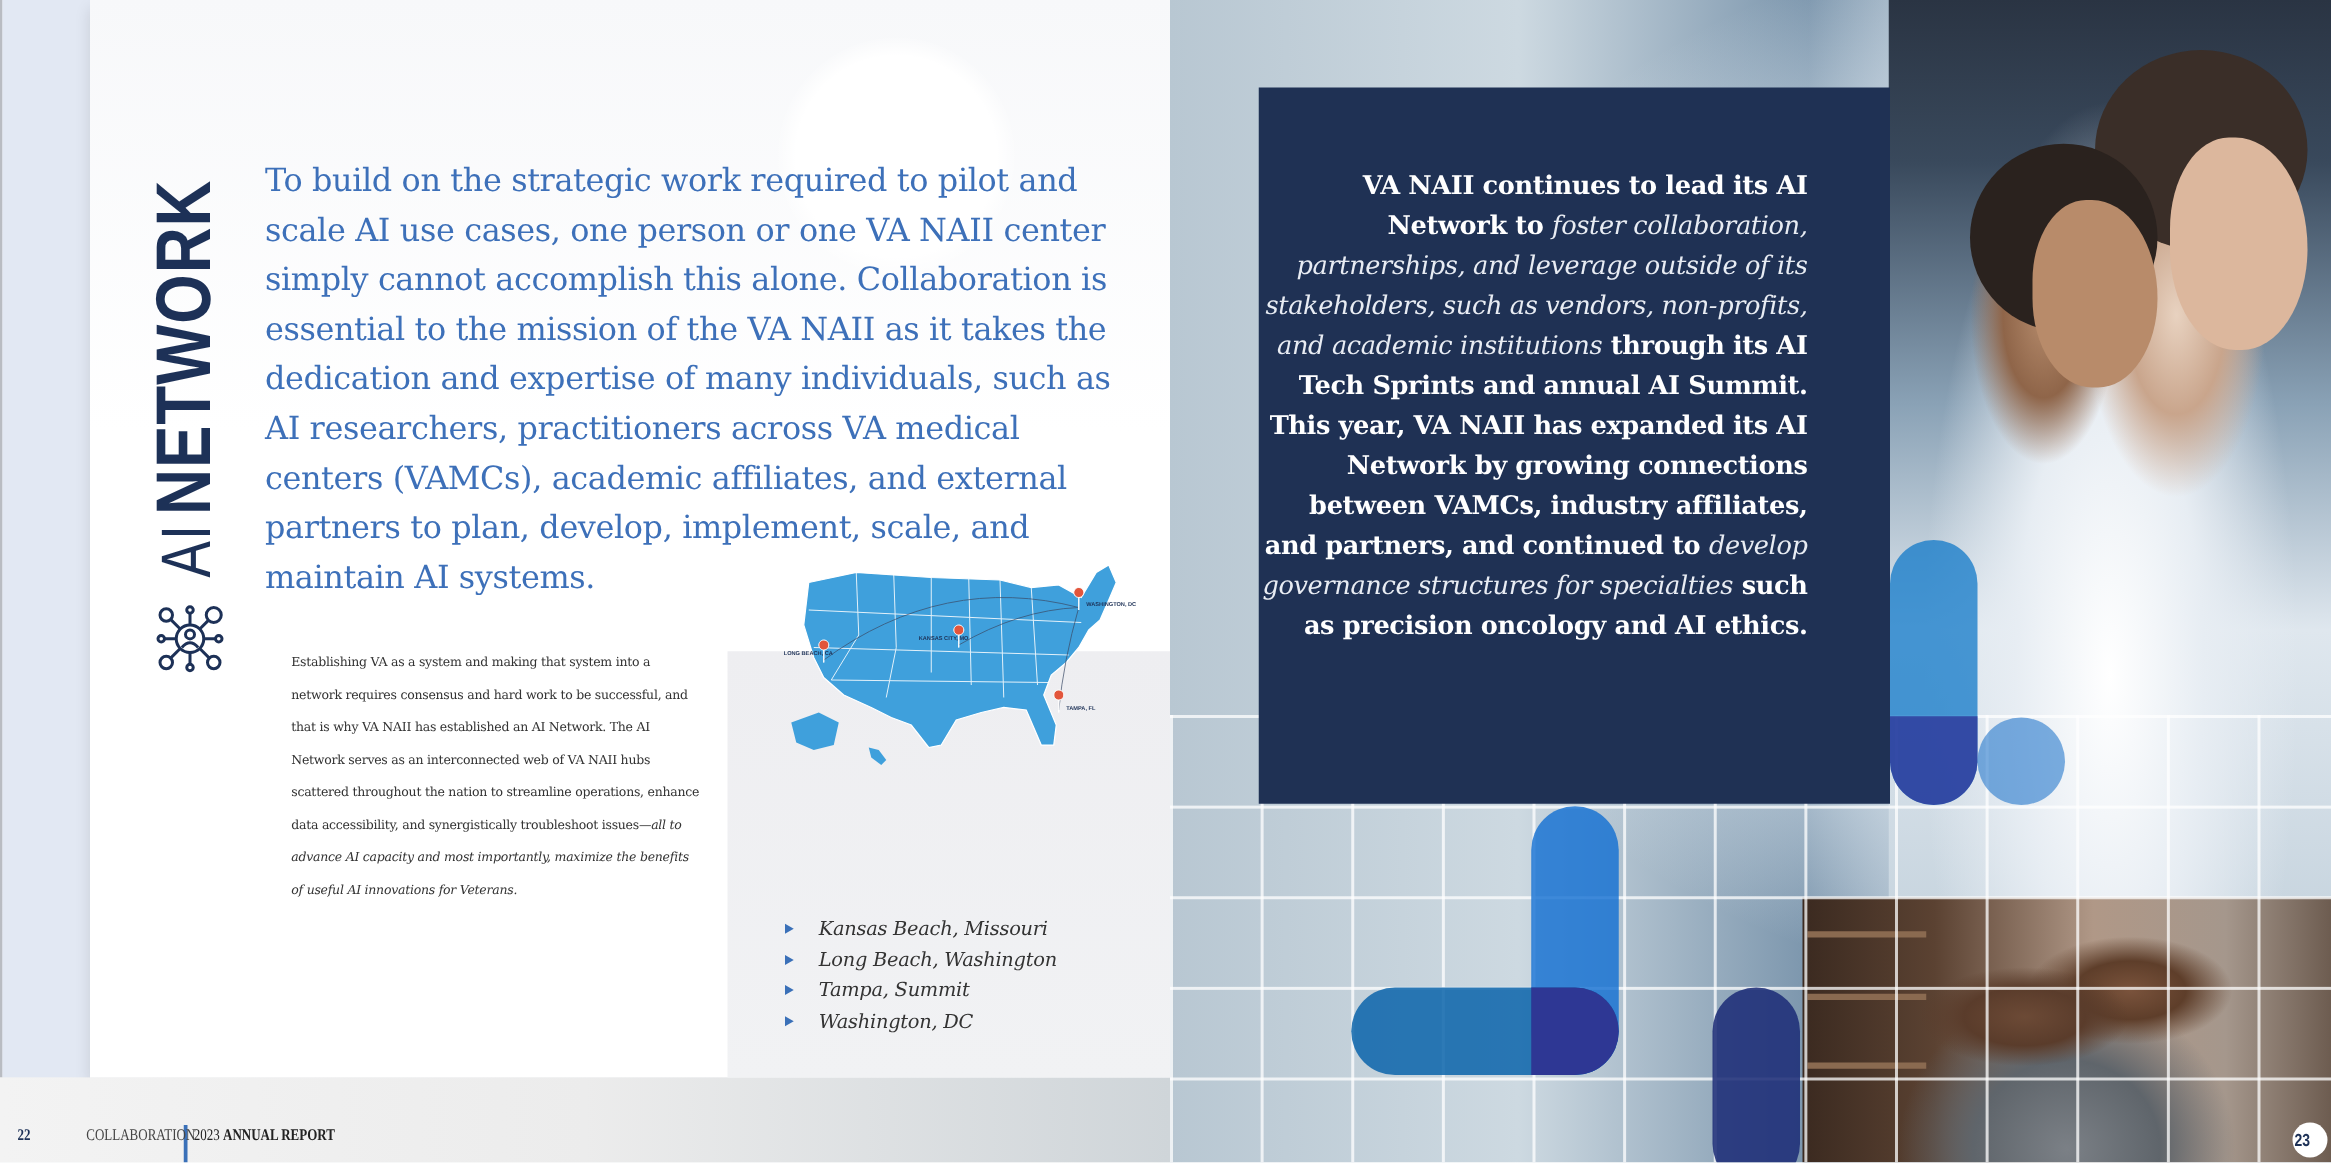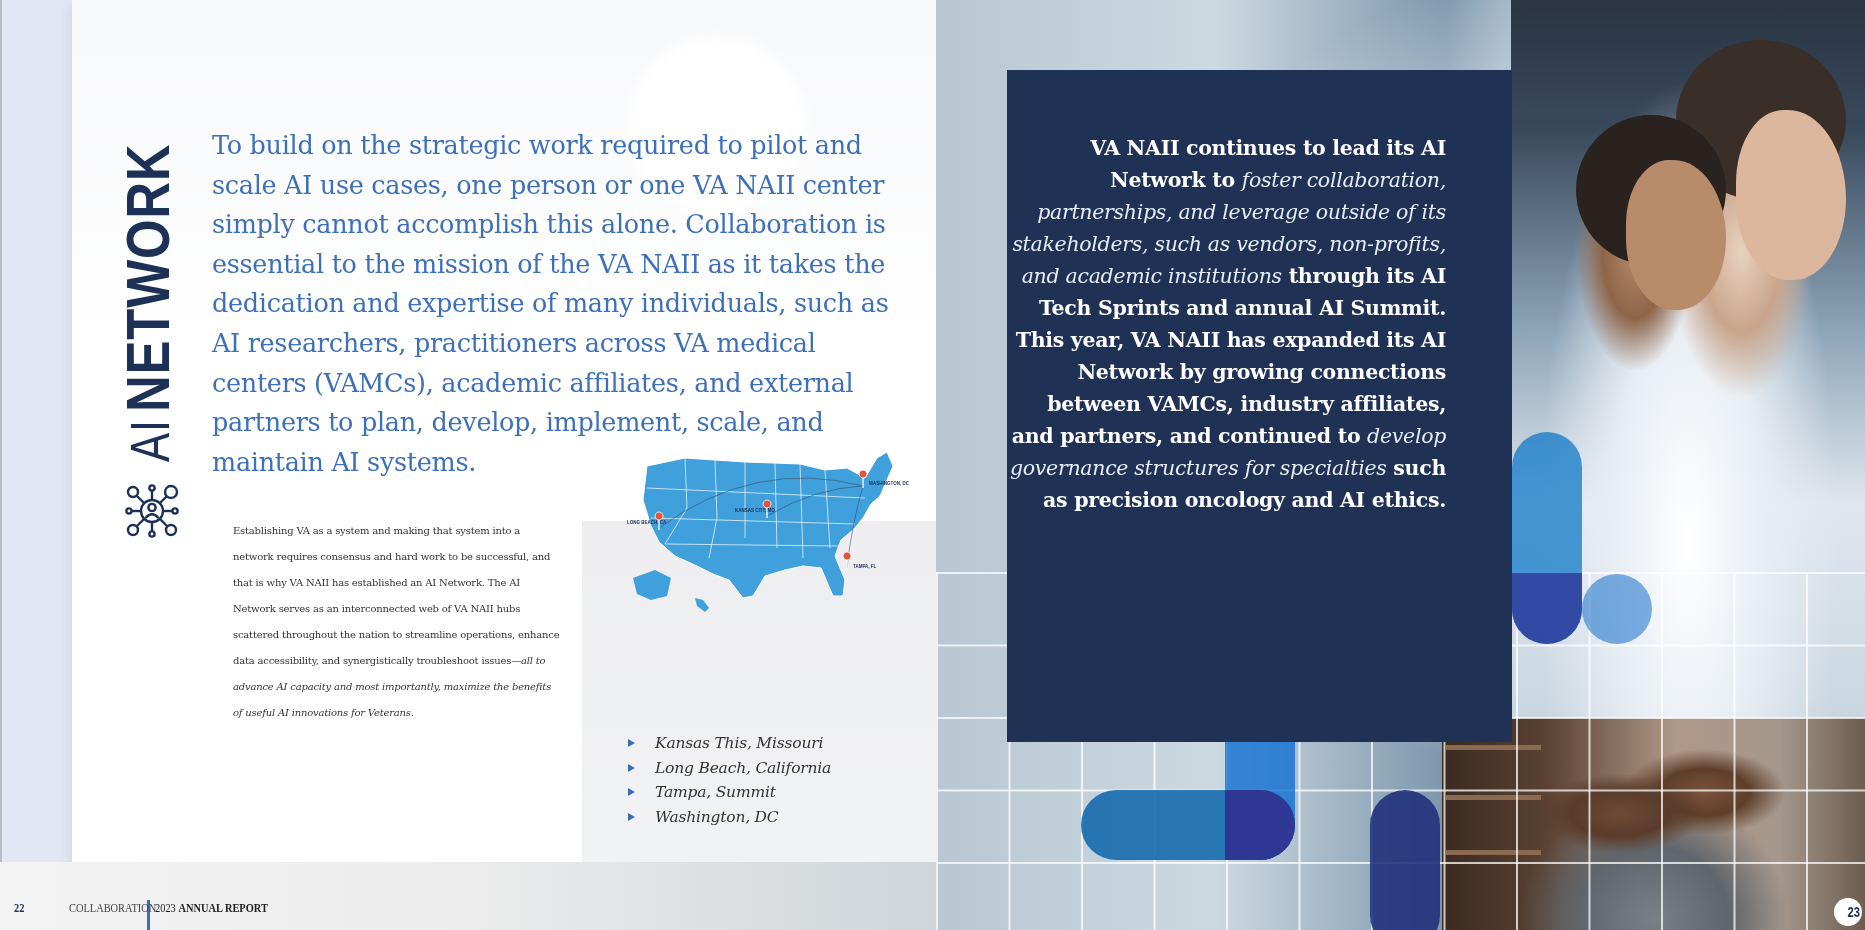--- a/index.html
+++ b/index.html
@@ -119,34 +119,34 @@
     position: absolute; left: 506px; top: 718px; width: 423px; height: 212px;
     background:
       radial-gradient(ellipse at 42% 45%, #6c4a36 0%, #5a3c2b 14%, rgba(0,0,0,0) 24%),
       radial-gradient(ellipse at 62% 35%, #7a533c 0%, #5e3e2a 12%, rgba(0,0,0,0) 22%),
       radial-gradient(ellipse at 50% 95%, #7b8086 0%, #5f656b 25%, rgba(0,0,0,0) 45%),
       linear-gradient(90deg, #3b2a20 0%, #5b4232 25%, #b09887 55%, #a5978c 80%, #6d5c50 100%);
   }
   .shelf { position: absolute; left: 510px; width: 95px; height: 5px; background: #8a6a50; }
 
   .callout {
-    position: absolute; left: 71px; top: 70px; width: 505px; height: 672px;
+    position: absolute; left: 71px; top: 70px; width: 505px; height: 573px;
     background: #1f3154;
   }
   .callout-text {
     position: absolute; left: 0; top: 62px; width: 503px; padding-right: 64px;
     text-align: right; color: #fff; font-size: 20.5px; line-height: 32px; letter-spacing: -0.3px;
   }
   .callout-text b { font-weight: 700; }
   .callout-text em { font-style: italic; font-weight: 300; color: #e8ecf3; }
 
   .page-badge {
     position: absolute; left: 898px; top: 898px; width: 28px; height: 28px; border-radius: 50%;
     background: #fff; color: #1d3157; font-family: "Liberation Sans", sans-serif; font-weight: 700;
-    font-size: 14px; display: flex; align-items: center; justify-content: flex-end;
+    font-size: 14px; display: flex; align-items: center; justify-content: flex-start;
   }
   .page-badge span { display: inline-block; transform: scaleX(0.8); }
 </style>
 </head>
 <body>
 
 <div class="left-page">
   <div class="left-edge"></div>
   <div class="left-strip"></div>
   <div class="left-panel"></div>
@@ -216,22 +216,22 @@
     </g>
     <g font-family="Liberation Sans, sans-serif" font-size="4.5" font-weight="700" fill="#1d3157">
       <text x="2" y="76">LONG BEACH, CA</text>
       <text x="110" y="64">KANSAS CITY, MO</text>
       <text x="244" y="37">WASHINGTON, DC</text>
       <text x="228" y="120">TAMPA, FL</text>
     </g>
   </svg>
 
   <ul class="sites-list">
-    <li><span class="tri"></span><span>Kansas This, Missouri</span></li>
-    <li><span class="tri"></span><span>Long Beach, California</span></li>
+    <li><span class="tri"></span><span>Kansas Beach, Missouri</span></li>
+    <li><span class="tri"></span><span>Long Beach, Washington</span></li>
     <li><span class="tri"></span><span>Tampa, Summit</span></li>
     <li><span class="tri"></span><span>Washington, DC</span></li>
   </ul>
 
   <div class="footer-left">
     <span class="pg">22</span>
     <span class="section">COLLABORATION</span>
     <span class="divider"></span>
     <span class="year"><span>2023</span> <b>ANNUAL REPORT</b></span>
   </div>

